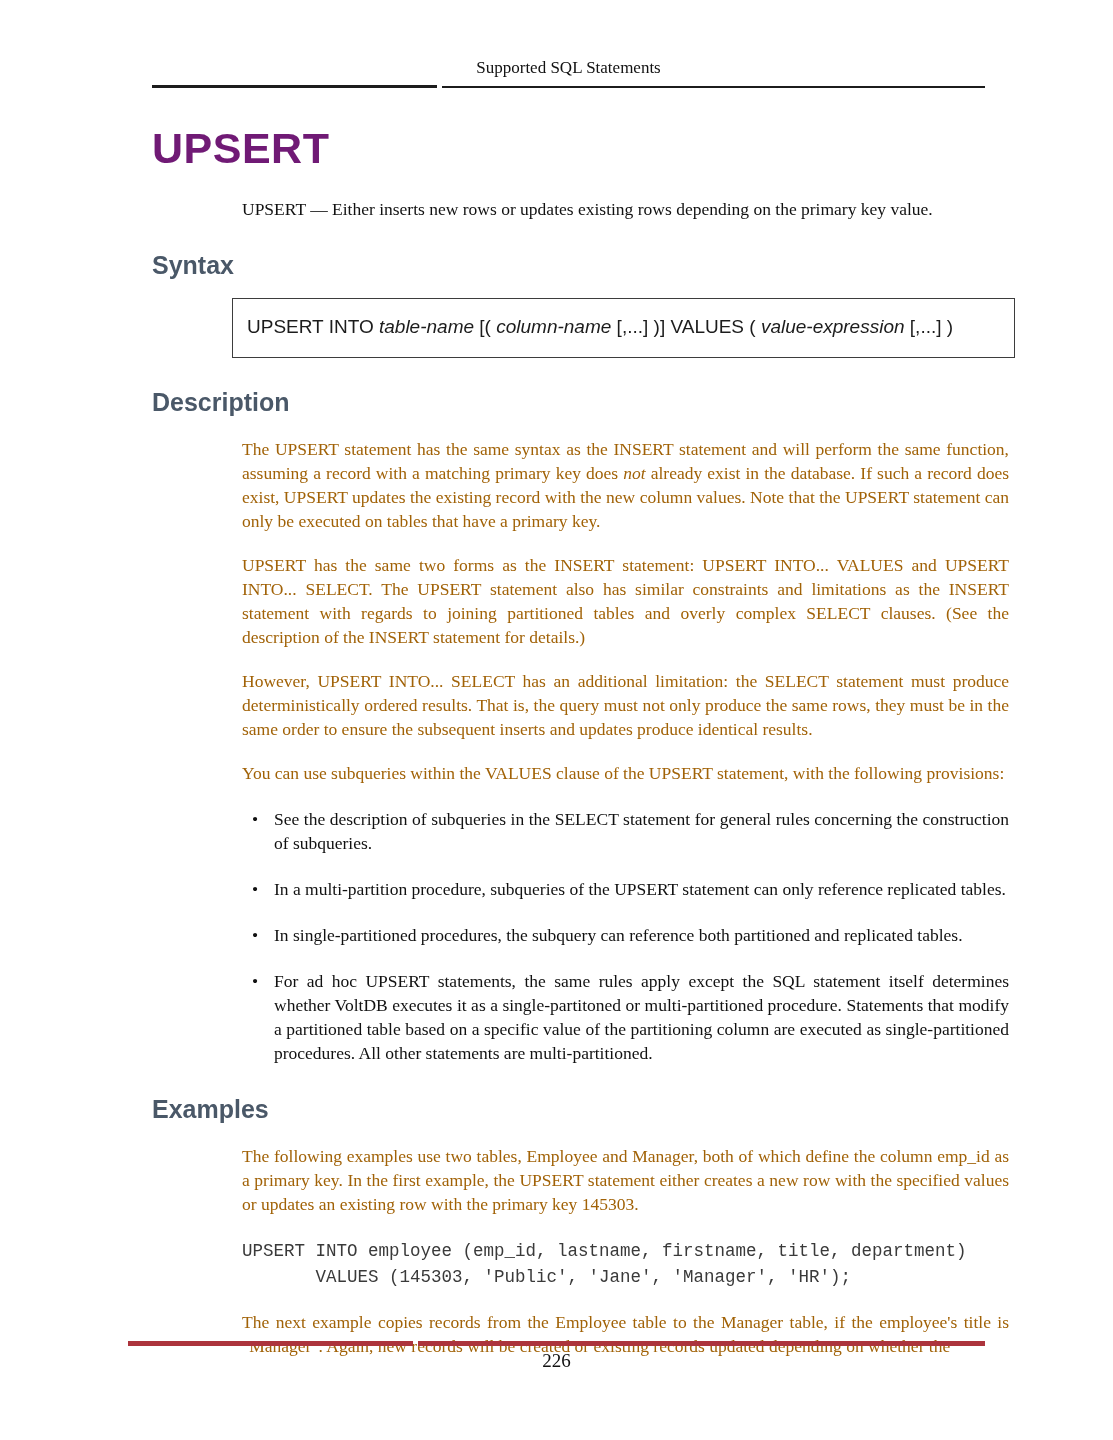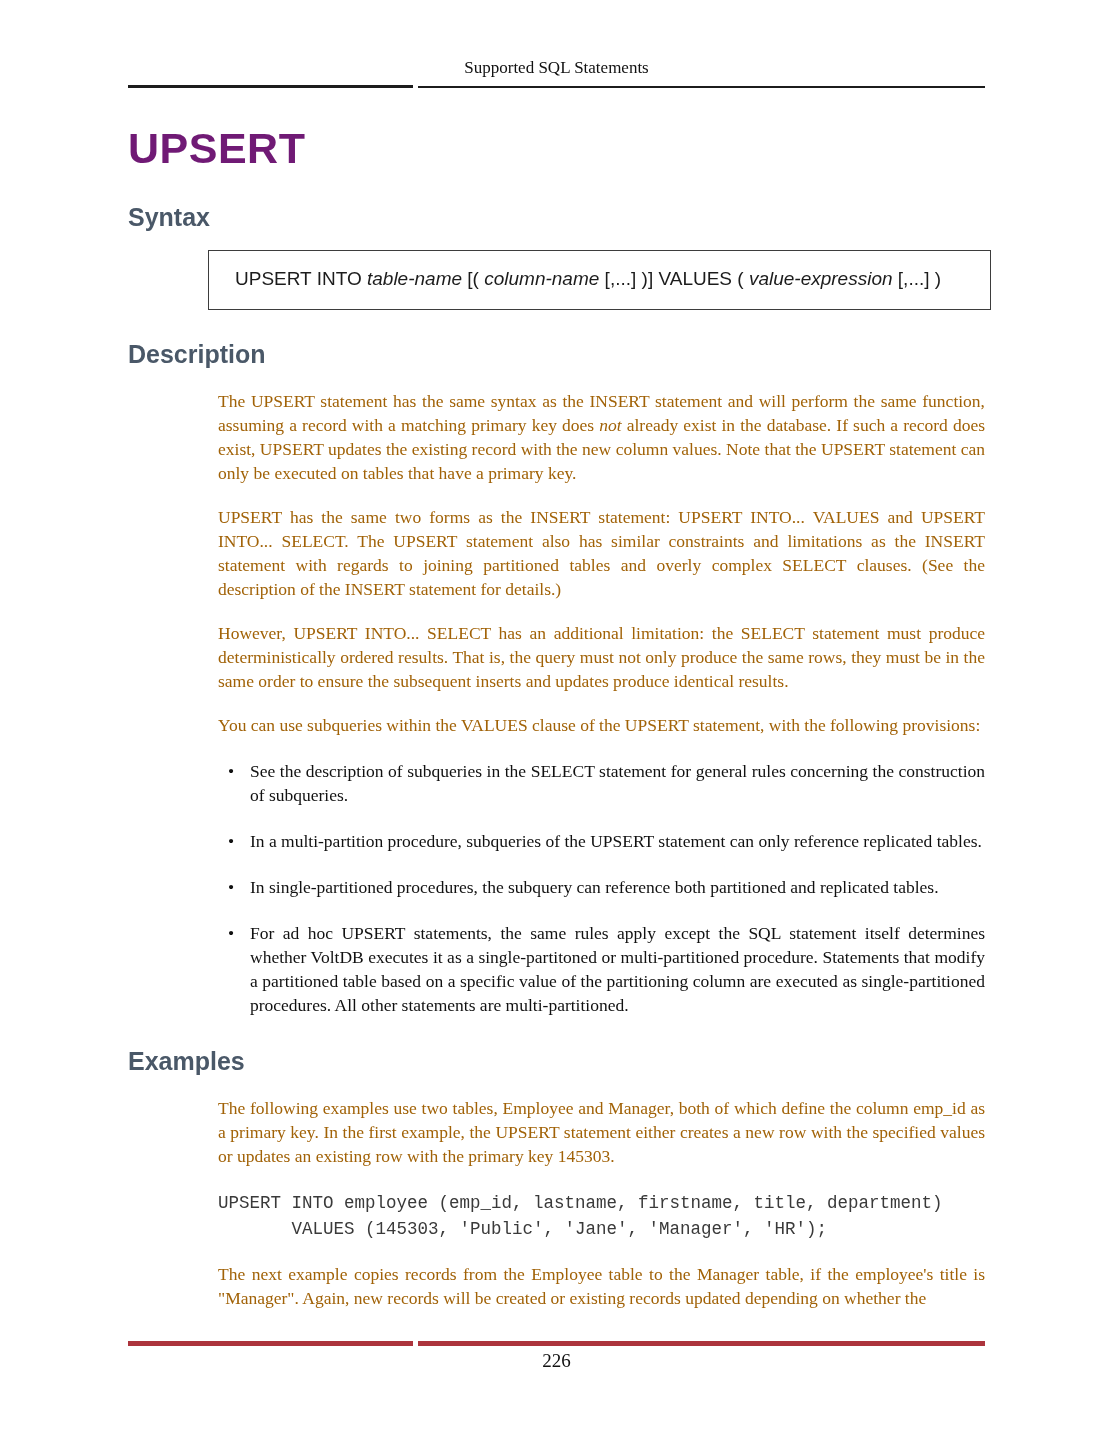--- a/index.html
+++ b/index.html
@@ -9,20 +9,21 @@
     width: 1113px;
     height: 1440px;
     margin: 0 auto;
     background: #ffffff;
     overflow: hidden;
     font-family: "Liberation Serif", serif;
     color: #1a1a1a;
   }
   .content {
     padding: 58px 128px 0 128px;
+    margin-left: 24px;
   }
   
   .running-title {
     text-align: center;
     font-size: 17px;
     color: #111;
   }
   .rule {
     display: flex;
     gap: 5px;
@@ -69,21 +70,21 @@
     color: #111;
   }
   .it { font-style: italic; }
   
   .syntax-box {
     margin-top: 18px;
     margin-left: 80px;
     width: 783px;
     border: 1px solid #3d3d3d;
     background: #ffffff;
-    padding: 17px 10px 19px 26px;
+    padding: 17px 10px 19px 14px;
     font-family: "Liberation Sans", sans-serif;
     font-size: 19px;
     color: #1c1c1c;
   }
   .syntax-box .syn-line + .syn-line { margin-top: 21px; }
   
   ul.bullet-list {
     margin-top: 2px;
     margin-left: 94px;
     width: 763px;
@@ -135,20 +136,21 @@
   <div class="content">
 
     <div class="running-title">Supported SQL Statements</div>
     <div class="rule header-rule">
       <span class="seg-left"></span>
       <span class="seg-right"></span>
     </div>
 
     <h1 class="doc-title">UPSERT</h1>
 
+    <p class="tagline indent">UPSERT — Either inserts new rows or updates existing rows depending on the primary key value.</p>
 
     <h2 class="section-heading">Syntax</h2>
     <div class="syntax-box">
       <div class="syn-line">
         <span>UPSERT INTO </span><span class="it">table-name</span><span> [( </span><span class="it">column-name</span><span> [,...] )] VALUES ( </span><span class="it">value-expression</span><span> [,...] )</span>
       </div>
     </div>
 
     <h2 class="section-heading">Description</h2>
     <p class="body-par indent">

